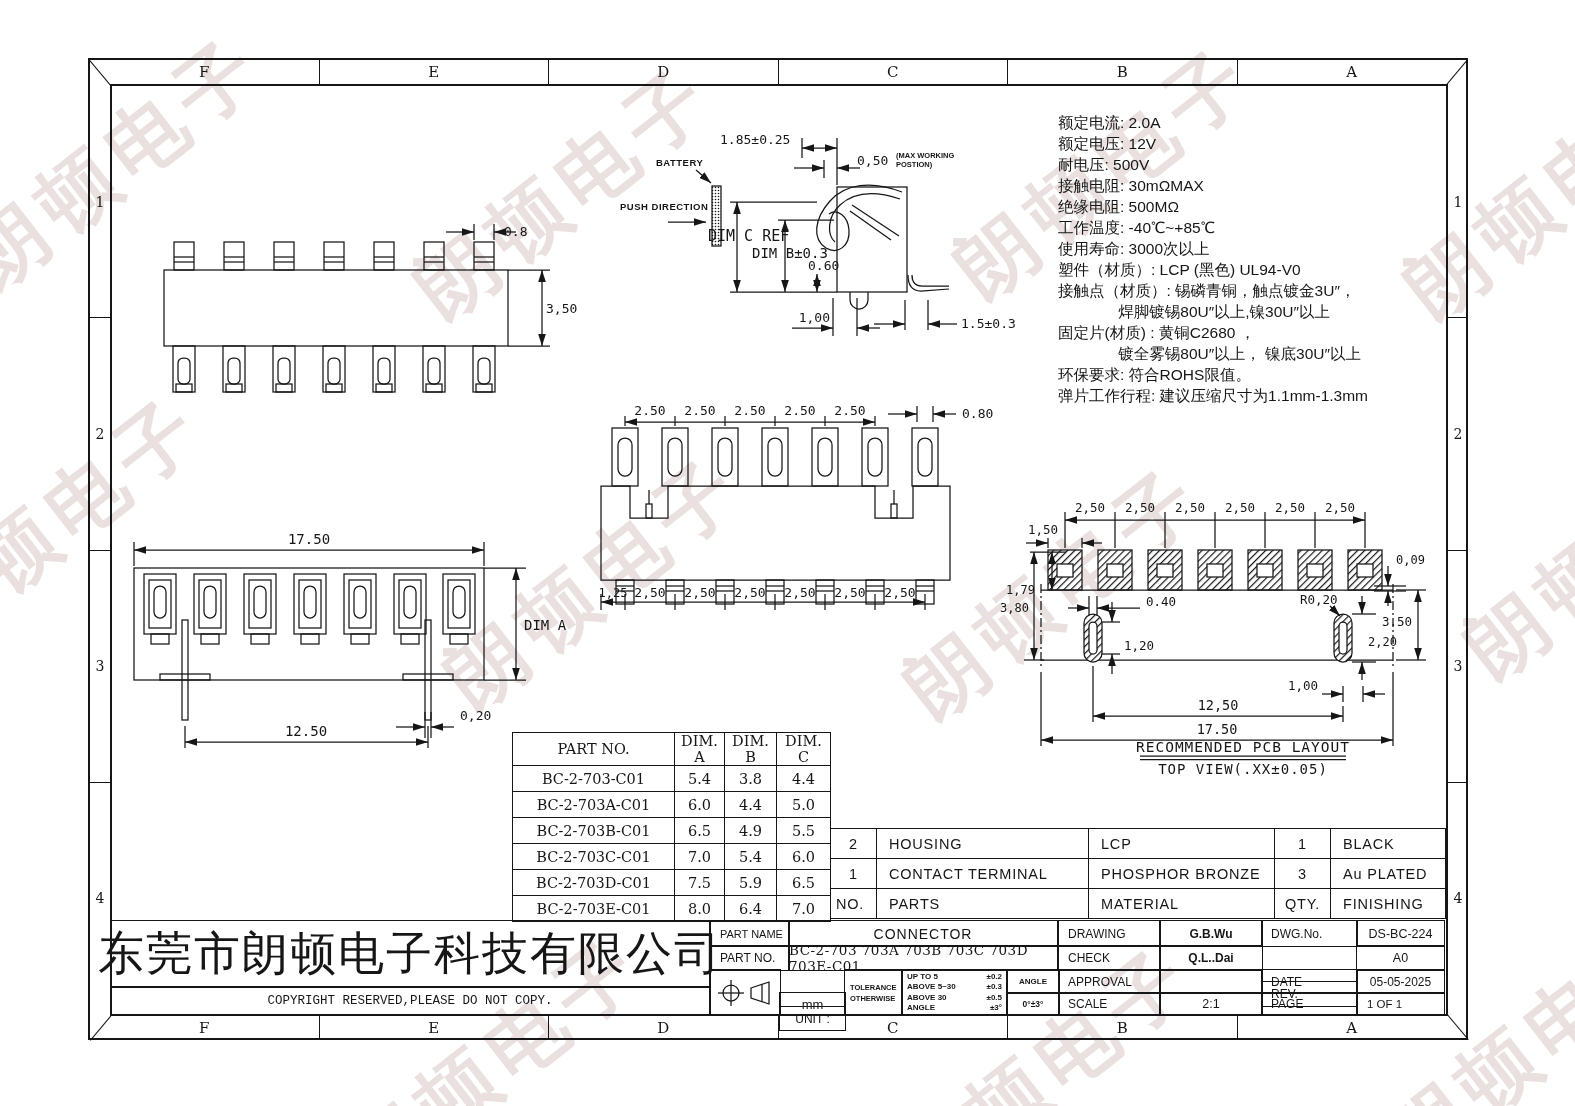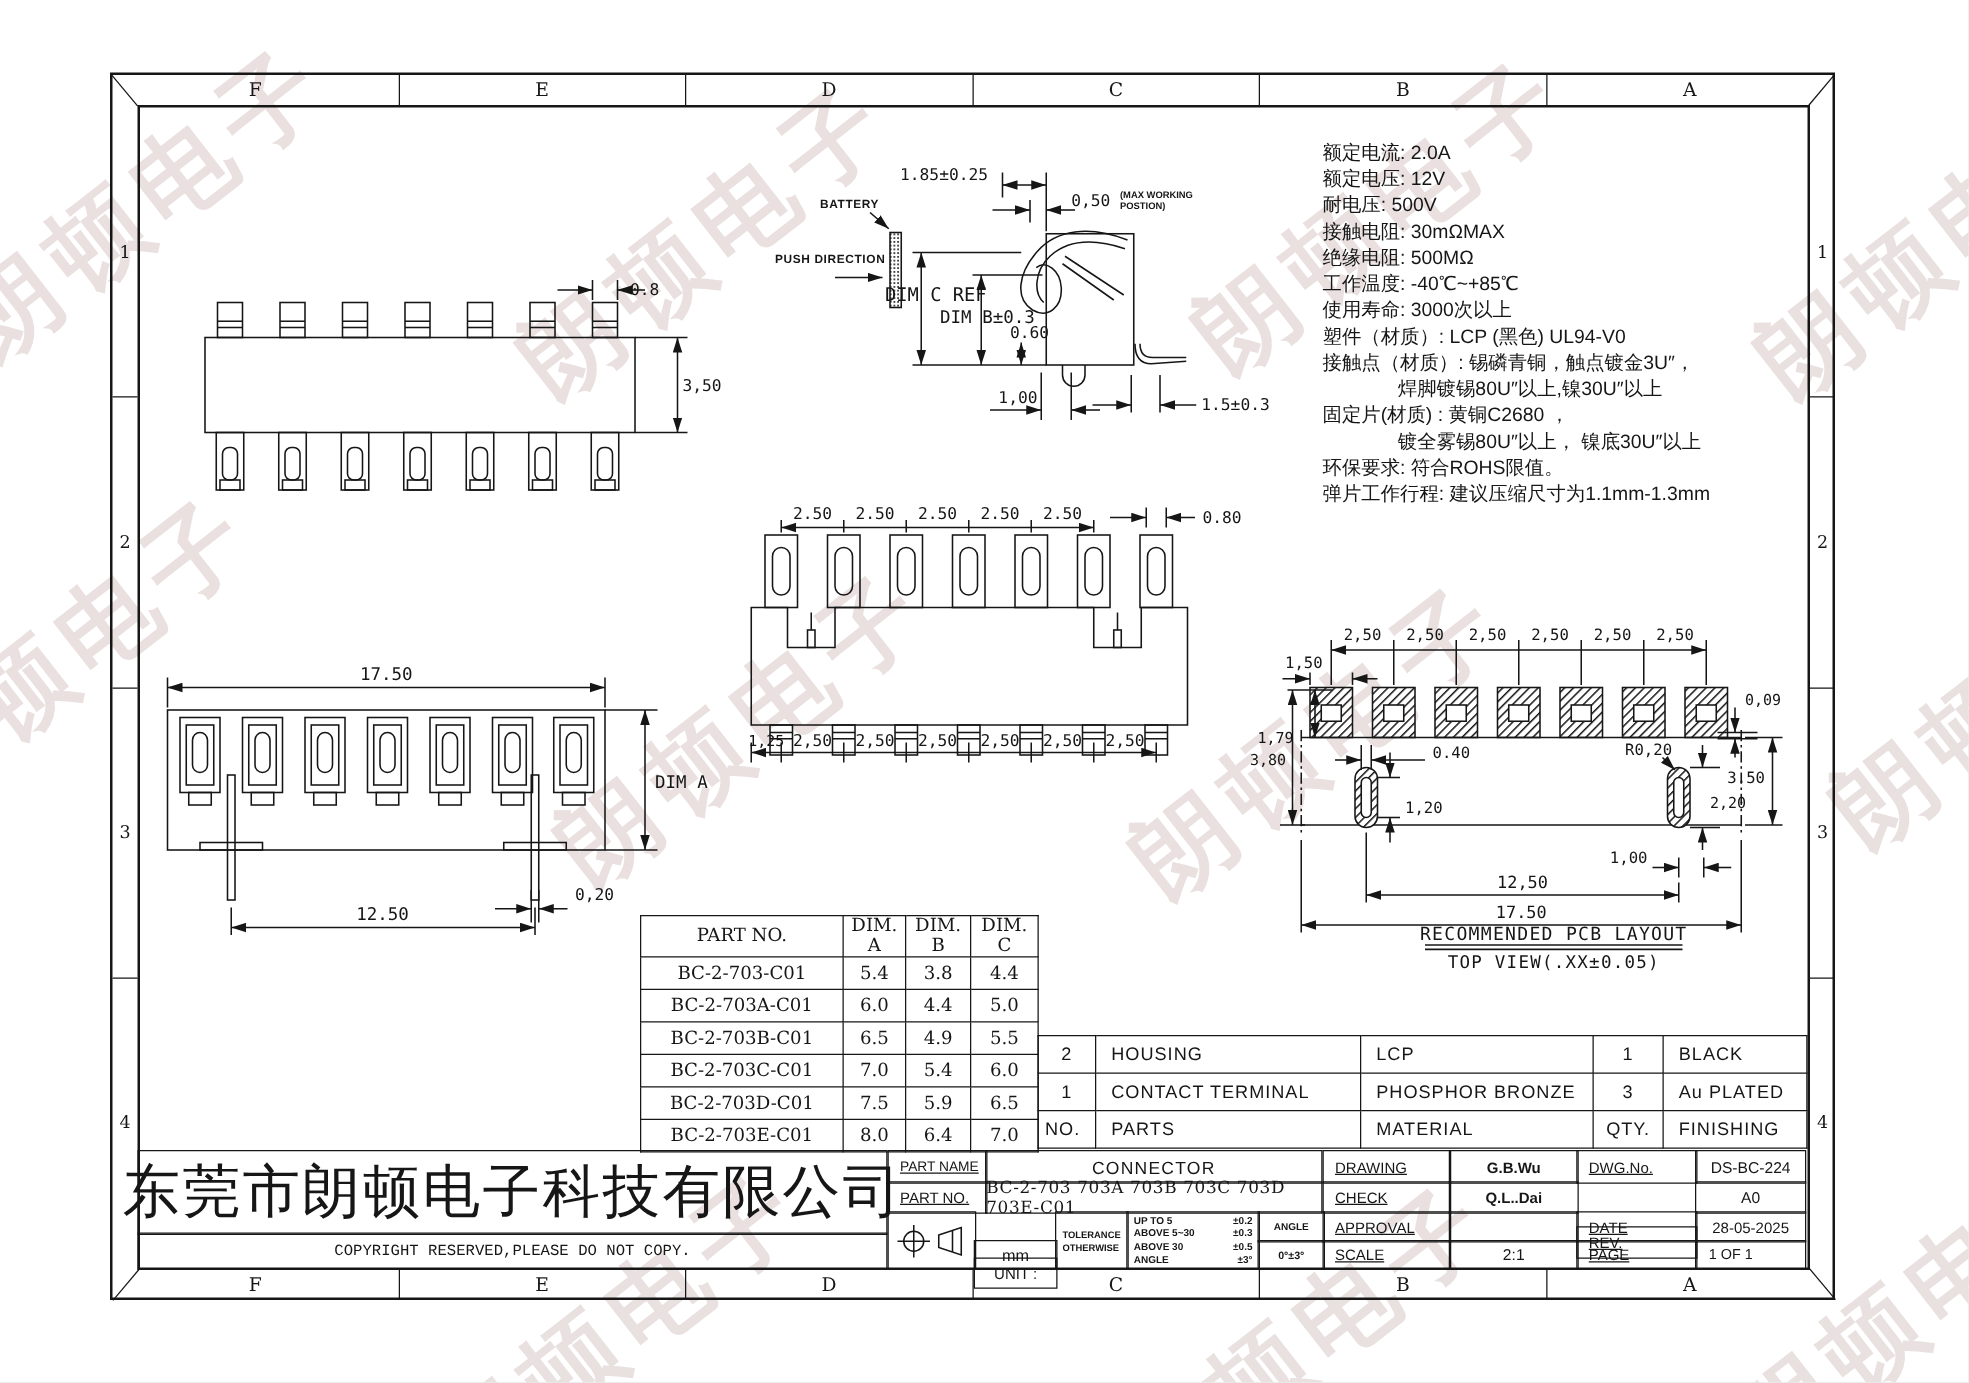--- a/index.html
+++ b/index.html
@@ -46,21 +46,21 @@
               font-family:"DejaVu Serif",serif;font-size:14.5px;}
   .part-table td{border:1.6px solid #161616;text-align:center;height:25px;padding:0 2px;}
   
   .bom-table{position:absolute;left:830px;top:828px;border-collapse:collapse;
              font-size:14.5px;letter-spacing:.8px;}
   .bom-table td{border:1.6px solid #161616;height:29px;padding:0 0 0 12px;text-align:left;}
   .bom-table td.c{text-align:center;padding:0;}
   
   .cell{position:absolute;box-sizing:border-box;border:1.5px solid #161616;
         display:flex;align-items:center;justify-content:center;font-size:12.5px;}
-  .cell.lbl{justify-content:flex-start;padding-left:9px;font-size:12px;text-decoration:underline;}
+  .cell.lbl{justify-content:flex-start;padding-left:9px;font-size:12px;}
   .company{font-family:"Liberation Serif",serif;font-size:46px;letter-spacing:2px;white-space:nowrap;}
   .copyright{font-family:Liberation Mono, monospace;font-size:12.5px;}
   .tolname{display:flex;flex-direction:column;justify-content:center;align-items:flex-start;
            padding-left:5px;font-size:7.5px;font-weight:bold;line-height:11px;}
   .tollist{display:flex;flex-direction:column;justify-content:center;font-size:8px;font-weight:bold;}
   .tolrow{display:flex;justify-content:space-between;padding:0 5px;line-height:10.5px;}
   .partno-val{font-family:"DejaVu Serif",serif;font-size:13.5px;letter-spacing:.5px;}
 </style>
 </head>
 <body>
@@ -652,17 +652,17 @@
       </div>
   </div>
   <div class="cell" style="left:1006px;top:969px;width:54px;height:25px;font-size:8px;font-weight:bold;">ANGLE</div>
   <div class="cell" style="left:1006px;top:992px;width:54px;height:24px;font-size:8.5px;font-weight:bold;">0°±3°</div>
 
   <div class="cell lbl" style="left:1058px;top:969px;width:103px;height:25px;">APPROVAL</div>
   <div class="cell" style="left:1159px;top:969px;width:104px;height:25px;"></div>
   <div class="cell lbl" style="left:1058px;top:992px;width:103px;height:24px;">SCALE</div>
   <div class="cell" style="left:1159px;top:992px;width:104px;height:24px;">2:1</div>
   <div class="cell lbl" style="left:1261px;top:969px;width:97px;height:25px;">DATE</div>
-  <div class="cell" style="left:1356px;top:969px;width:89px;height:25px;font-size:12px;">28-05-2025</div>
+  <div class="cell" style="left:1356px;top:969px;width:89px;height:25px;font-size:12px;">05-05-2025</div>
   <div class="cell lbl" style="left:1261px;top:992px;width:97px;height:24px;">PAGE</div>
   <div class="cell" style="left:1356px;top:992px;width:89px;height:24px;font-size:11.5px;justify-content:flex-start;padding-left:10px;">1 OF 1</div>
 
 </div>
 
 </body></html>

